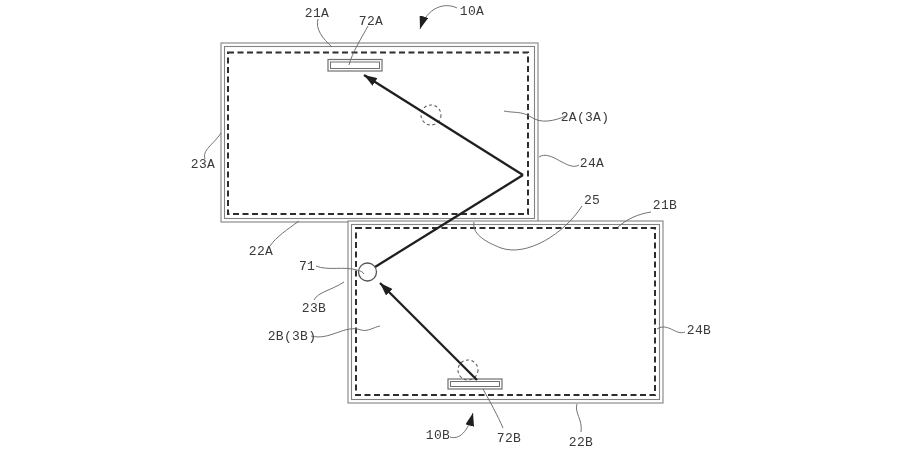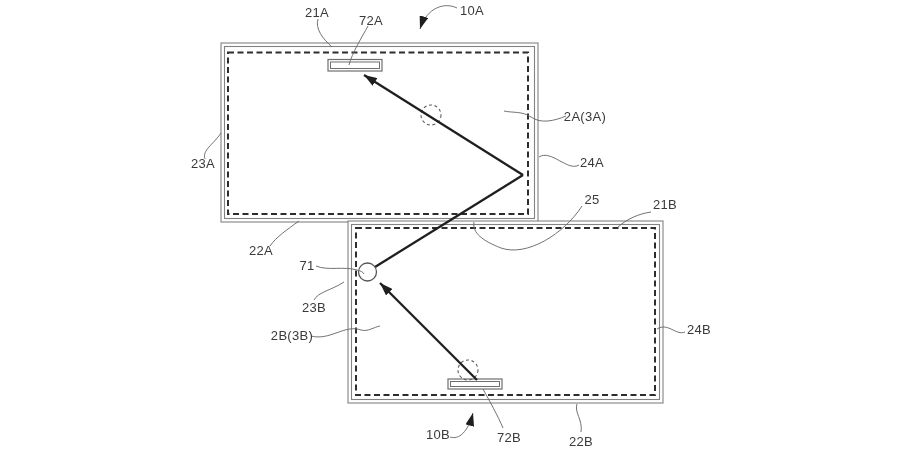--- a/index.html
+++ b/index.html
@@ -1,17 +1,17 @@
 <!DOCTYPE html>
 <html><head>
 <meta charset="utf-8">
 <style>
   html,body{margin:0;padding:0;background:#ffffff;}
   .stage{position:relative;width:786px;height:462px;background:#ffffff;overflow:hidden;
-         font-family:Liberation Sans, sans-serif;}
+         font-family:Liberation Mono, monospace;}
   svg{display:block;}
   .panel       {fill:#ffffff;stroke:#828282;stroke-width:1.1;}
   .panel-inner {fill:none;stroke:#828282;stroke-width:1.1;}
   .dashed      {fill:none;stroke:#2d2d2d;stroke-width:2;stroke-dasharray:6 3.5;}
   .emitter     {fill:#ffffff;stroke:#6f6f6f;stroke-width:1.2;}
   .emitter-in  {fill:none;stroke:#6f6f6f;stroke-width:1;}
   .ray         {stroke:#1f1f1f;stroke-width:2.3;fill:none;stroke-linecap:butt;}
   .leader      {stroke:#6a6a6a;stroke-width:0.95;fill:none;}
   .dcirc       {fill:none;stroke:#5a5a5a;stroke-width:1.1;stroke-dasharray:3 2.6;}
   .cam         {fill:#ffffff;stroke:#555555;stroke-width:1.3;}

